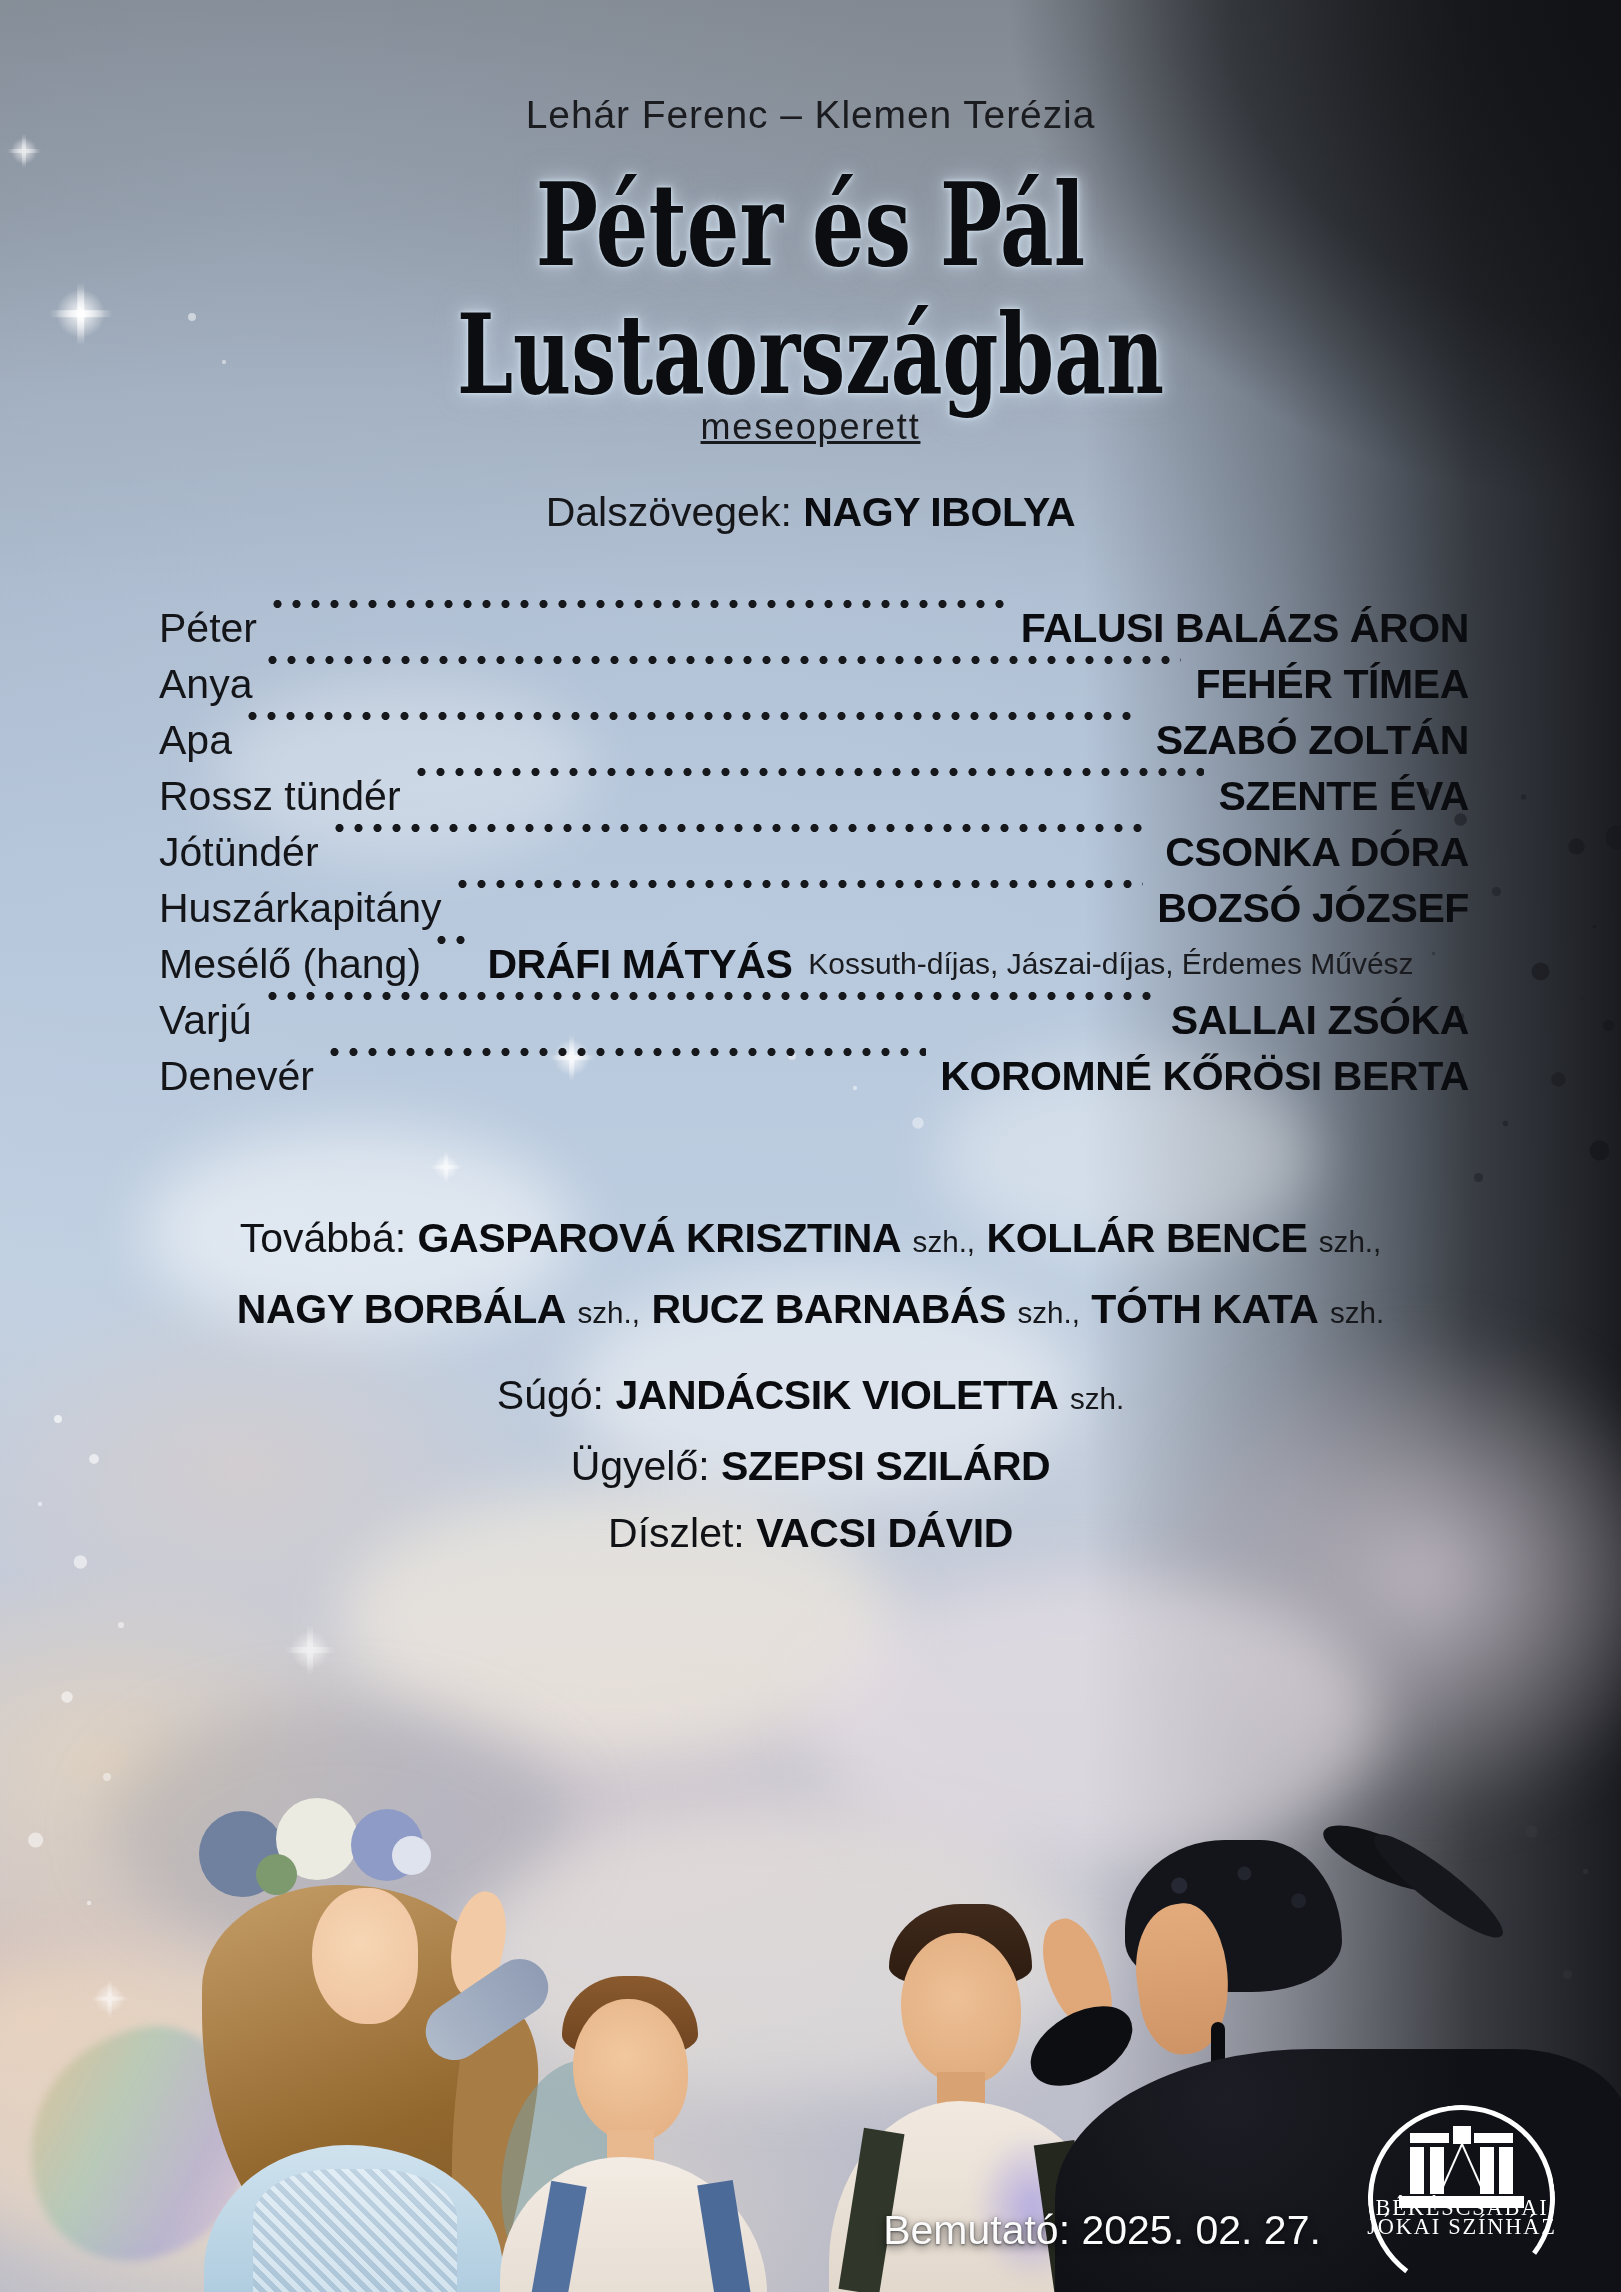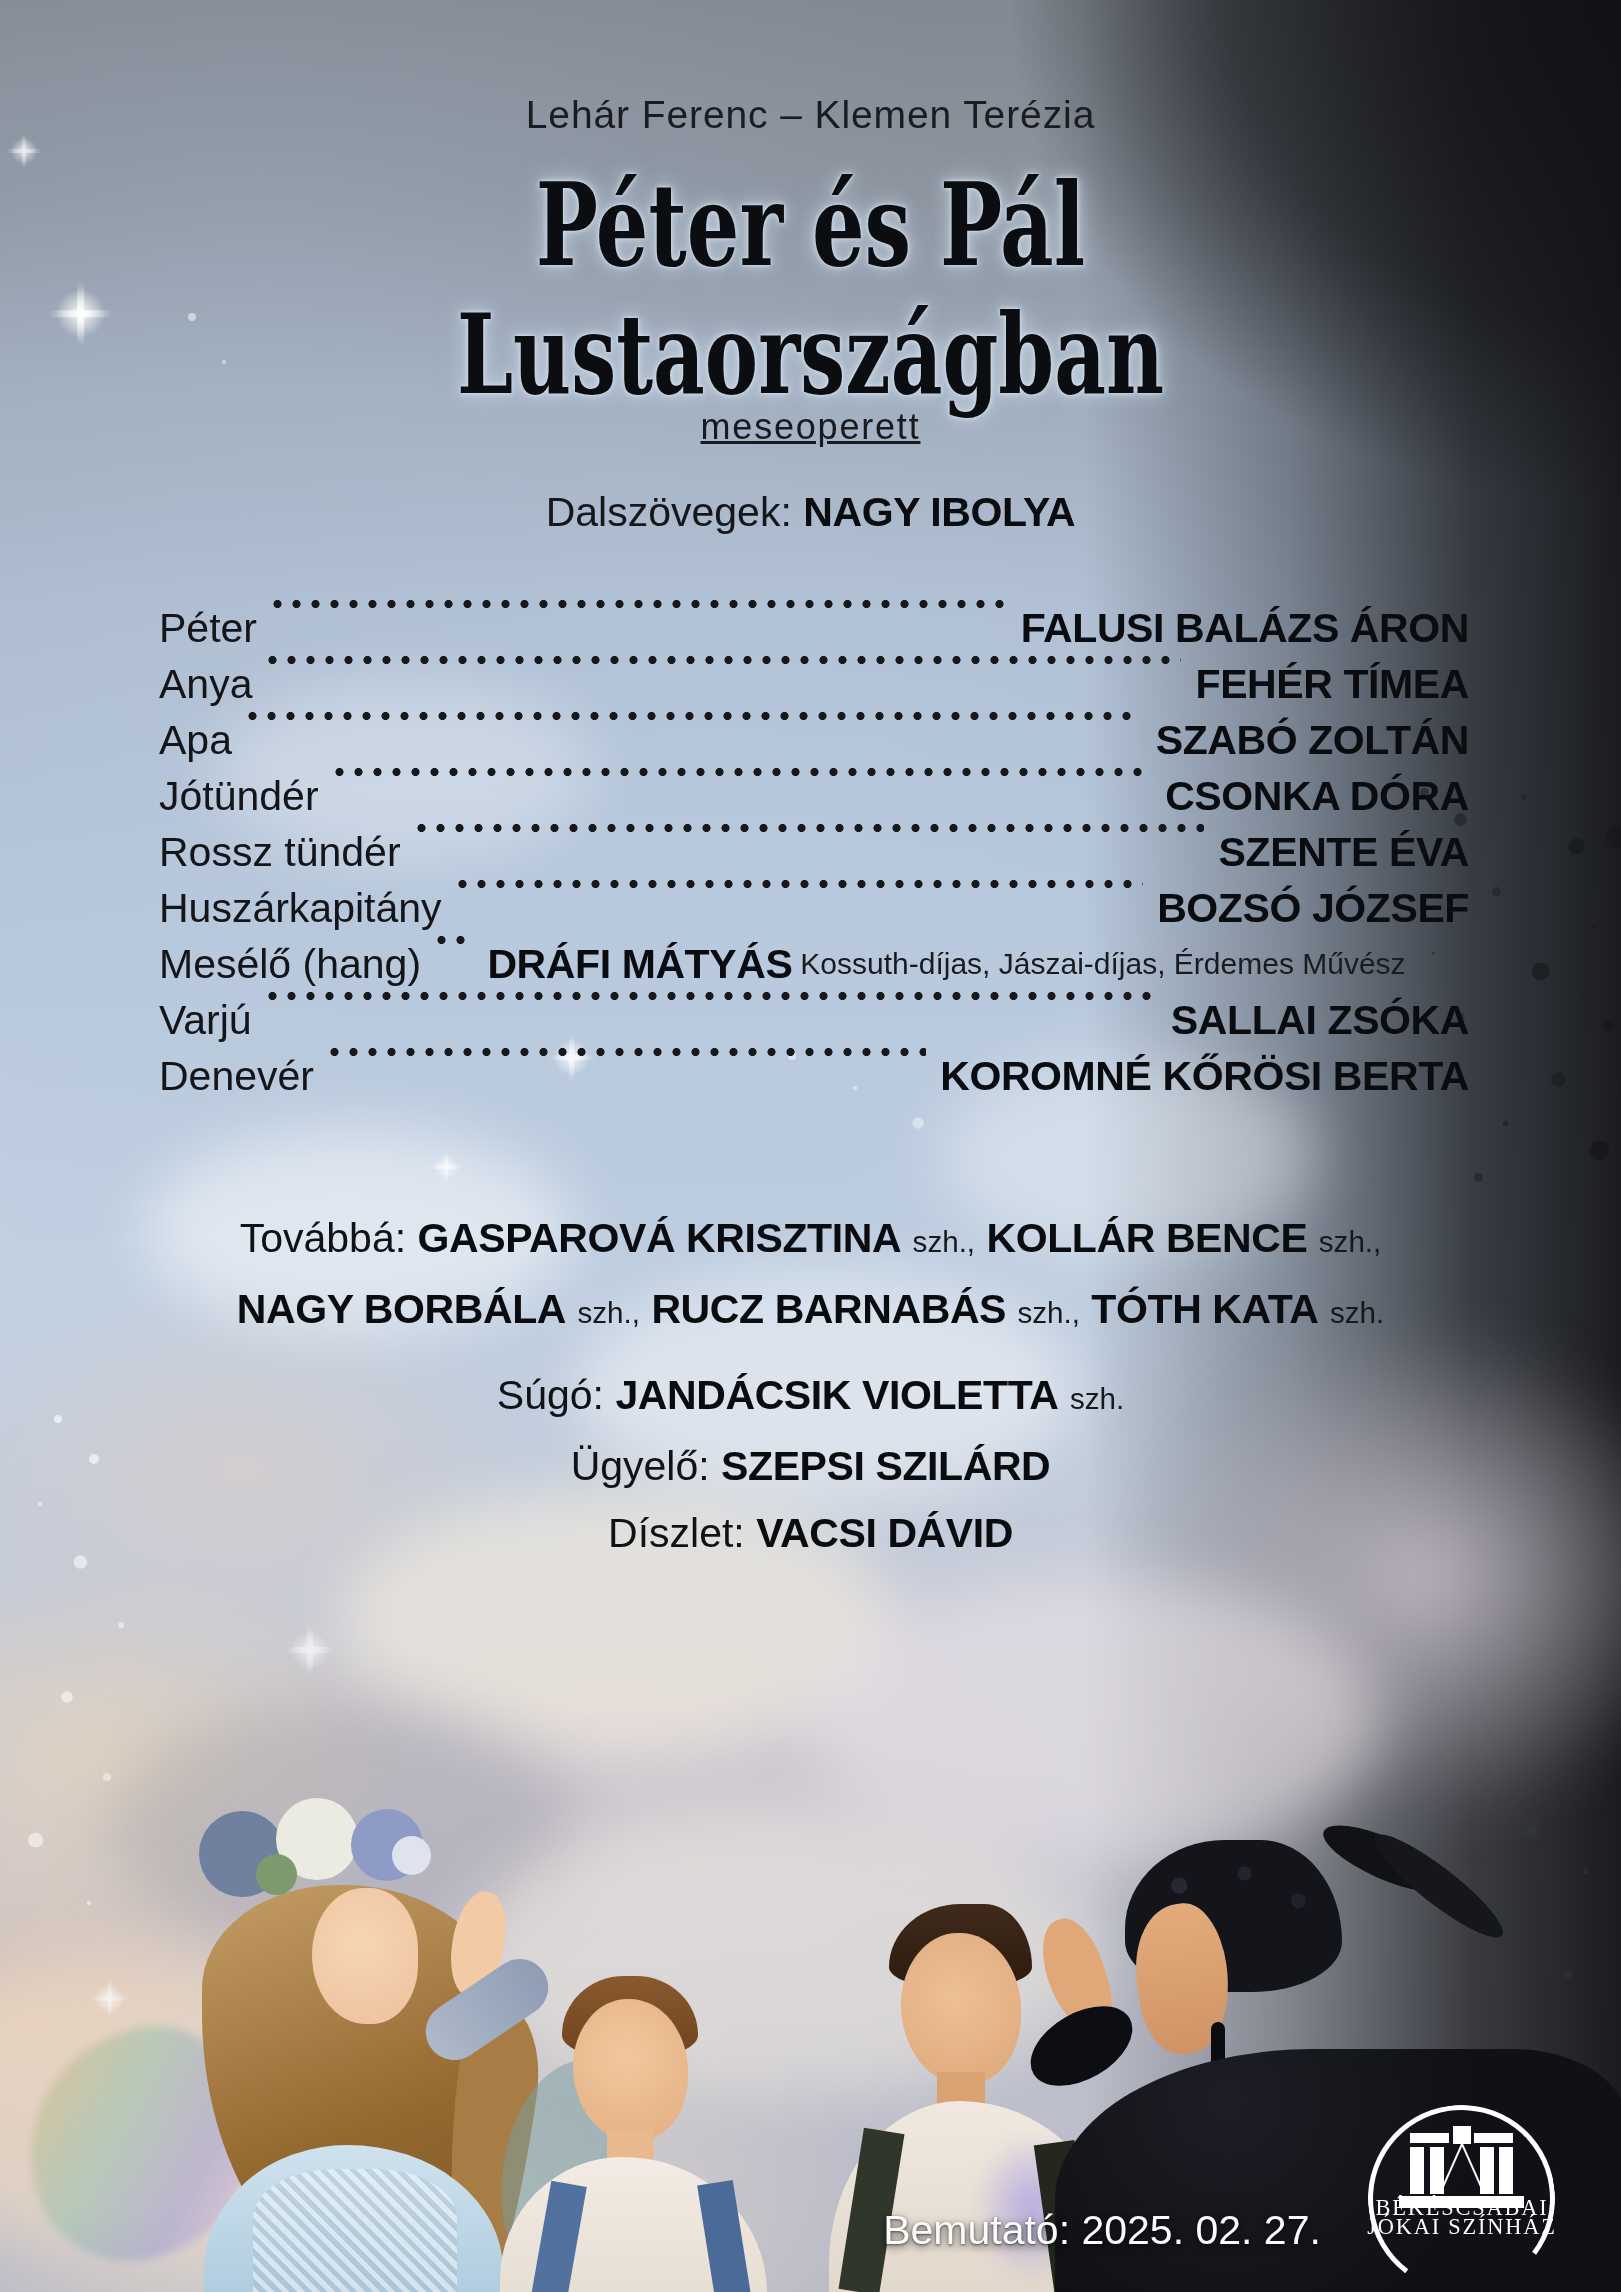--- a/index.html
+++ b/index.html
@@ -62,21 +62,21 @@
   b,.b{font-weight:700;color:#0b0c0f;letter-spacing:-0.4px;}
   .note{font-size:29.6px;font-weight:400;letter-spacing:0;color:#17181c;}
   .cast{position:absolute;left:159px;top:600px;width:1310px;z-index:6;}
   .cast-row{display:flex;align-items:center;height:56px;font-size:41px;white-space:nowrap;}
   .role{color:#141519;}
   .leader{flex:1 1 auto;height:8px;margin:0 14.3px 0 16px;align-self:baseline;
     background-image:radial-gradient(circle at 4.5px 4px,#17181b 3.7px,rgba(0,0,0,0) 4.4px);
     background-size:19px 8px;background-repeat:repeat-x;background-position:left bottom;}
   .leader-short{flex:0 0 36px;}
   .cast-name{font-weight:700;color:#0b0c0f;letter-spacing:-0.4px;}
-  .suffix{font-size:30px;color:#1a1b1f;margin-left:8px;flex:1 1 auto;text-align:left;}
+  .suffix{font-size:30px;color:#1a1b1f;margin-left:16px;flex:1 1 auto;text-align:left;}
   .ensemble{top:1199px;font-size:41px;line-height:56px;}
   .crew1{top:1356px;font-size:41px;line-height:56px;}
   .crew2{top:1614px;font-size:43px;}
   .crew2 p{margin:0 0 38px 0;line-height:52px;}
   .ensemble p,.crew1 p{margin:11px;}
   .premiere{position:absolute;left:1102px;top:2205px;transform:translateX(-50%);z-index:12;
     font-size:41px;line-height:50px;color:#fbfbfc;white-space:nowrap;
     text-shadow:0 2.7px 9px rgba(8,9,11,.65),0 0.9px 2.7px rgba(8,9,11,.6);}
   
   .logo{position:absolute;left:1368px;top:2105px;width:188px;height:206px;z-index:12;color:#fff;}
@@ -187,28 +187,28 @@
         <span class="role">Anya</span>
         <div class="leader"></div>
         <span class="cast-name">FEHÉR TÍMEA</span>
       </div>
       <div class="cast-row">
         <span class="role">Apa</span>
         <div class="leader"></div>
         <span class="cast-name">SZABÓ ZOLTÁN</span>
       </div>
       <div class="cast-row">
+        <span class="role">Rossz tündér</span>
+        <div class="leader"></div>
+        <span class="cast-name">SZENTE ÉVA</span>
+      </div>
+      <div class="cast-row">
         <span class="role">Jótündér</span>
         <div class="leader"></div>
         <span class="cast-name">CSONKA DÓRA</span>
-      </div>
-      <div class="cast-row">
-        <span class="role">Rossz tündér</span>
-        <div class="leader"></div>
-        <span class="cast-name">SZENTE ÉVA</span>
       </div>
       <div class="cast-row">
         <span class="role">Huszárkapitány</span>
         <div class="leader"></div>
         <span class="cast-name">BOZSÓ JÓZSEF</span>
       </div>
       <div class="cast-row">
         <span class="role">Mesélő (hang)</span>
         <div class="leader leader-short"></div>
         <span class="cast-name">DRÁFI MÁTYÁS</span>

